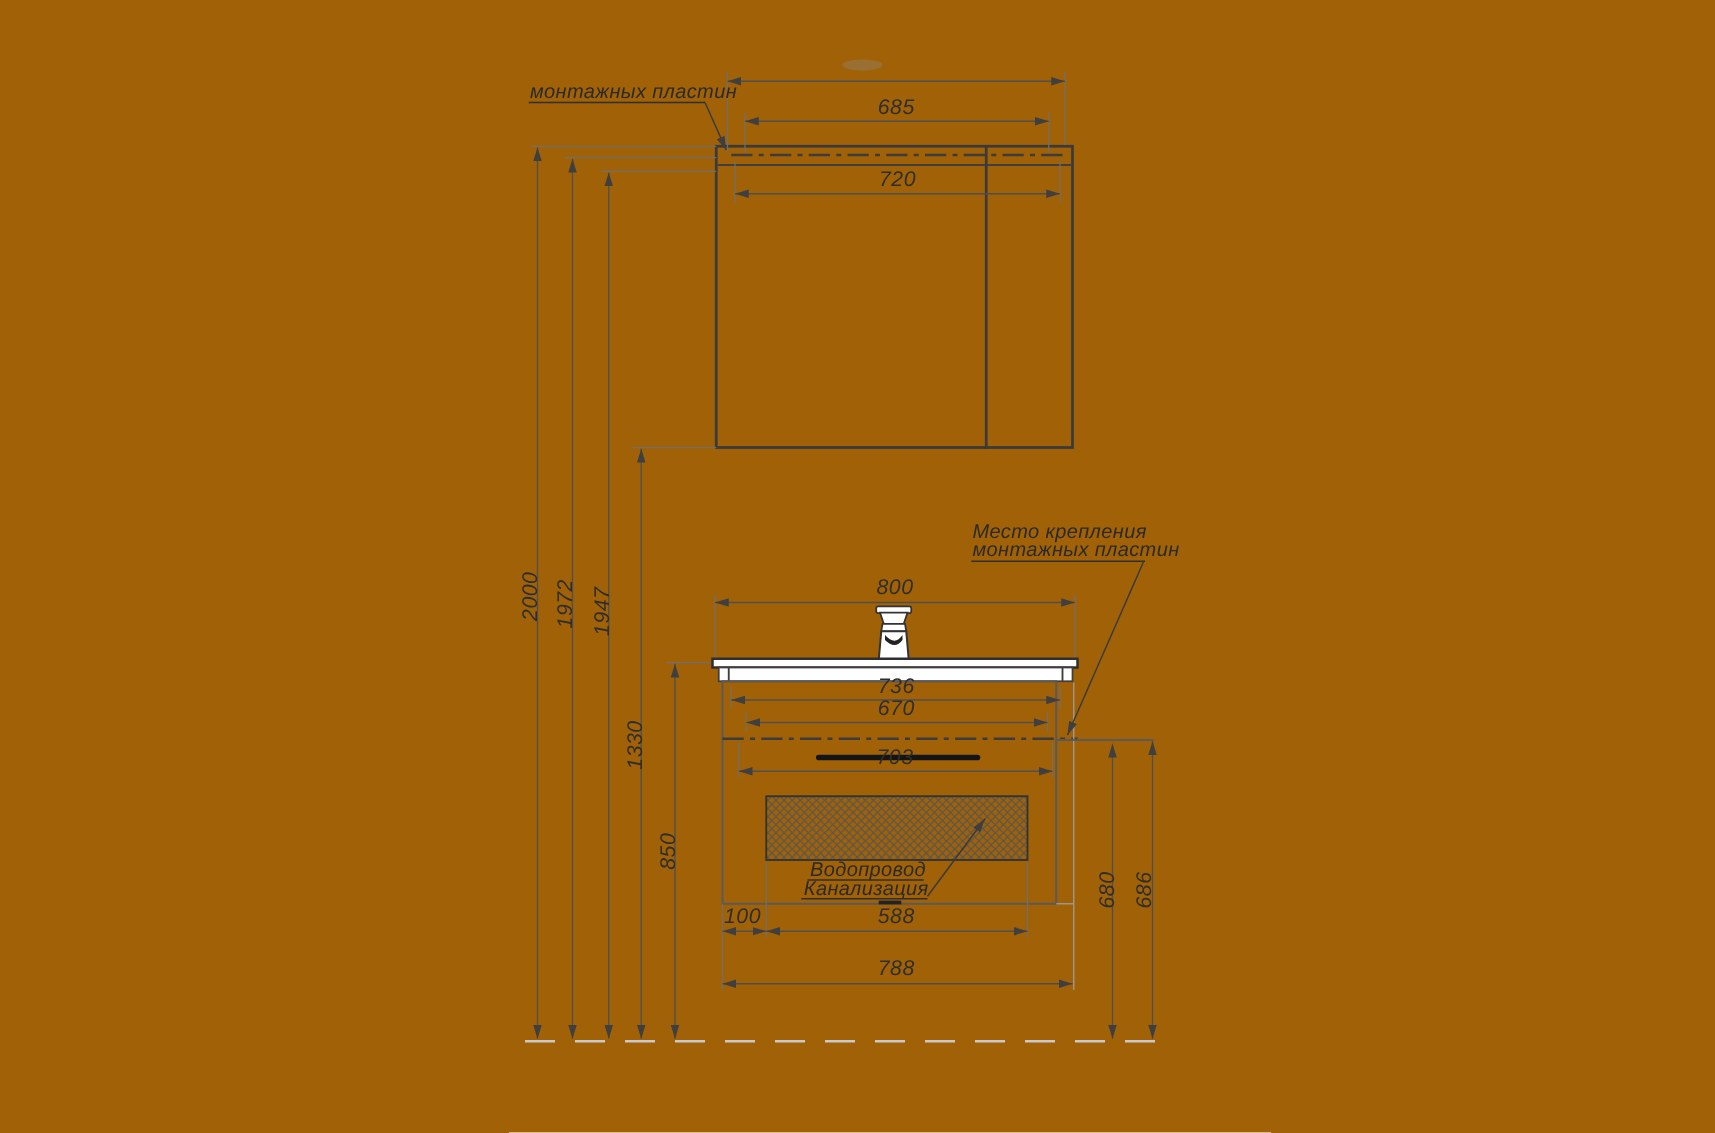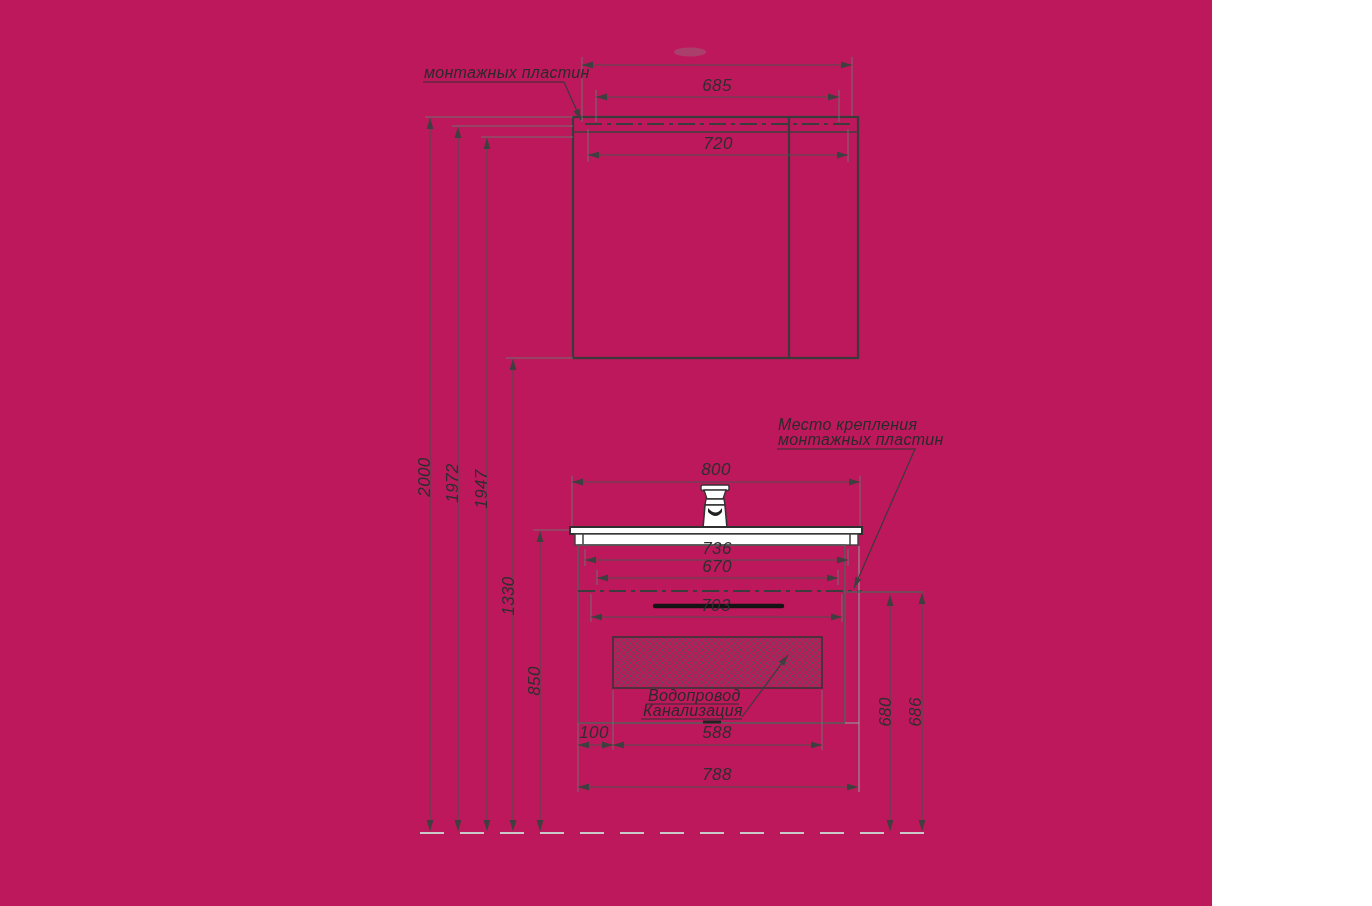--- a/index.html
+++ b/index.html
@@ -1,16 +1,16 @@
 <!DOCTYPE html>
 <html><head>
 <meta charset="utf-8">
 <style>
   html,body{margin:0;padding:0;background:#ffffff;}
-  .canvas{position:relative;width:1212px;height:906px;background:#be185d;overflow:hidden;
+  .canvas{position:relative;width:1372px;height:906px;background:#a16207;overflow:hidden;
           font-family:"Liberation Sans", sans-serif;}
   svg{position:absolute;left:0;top:0;}
   .ln   {stroke:#3a3a3a;stroke-width:2.2;fill:none;stroke-linecap:square;}
   .ln2  {stroke:#3f3f3f;stroke-width:1.5;fill:none;}
   .lnG  {stroke:#5a5a5a;stroke-width:1.6;fill:none;}
   .dim  {stroke:#4f4f4f;stroke-width:1.1;fill:none;}
   .ext  {stroke:#6f6f6f;stroke-width:1;fill:none;}
   .thin {stroke:#9a9a9a;stroke-width:1.1;fill:none;}
   .dash {stroke:#3c3c3c;stroke-width:2;fill:none;stroke-dasharray:17 5 4 5;}
   .floor{stroke:#c9c9c9;stroke-width:2;fill:none;stroke-dasharray:24 16;}

